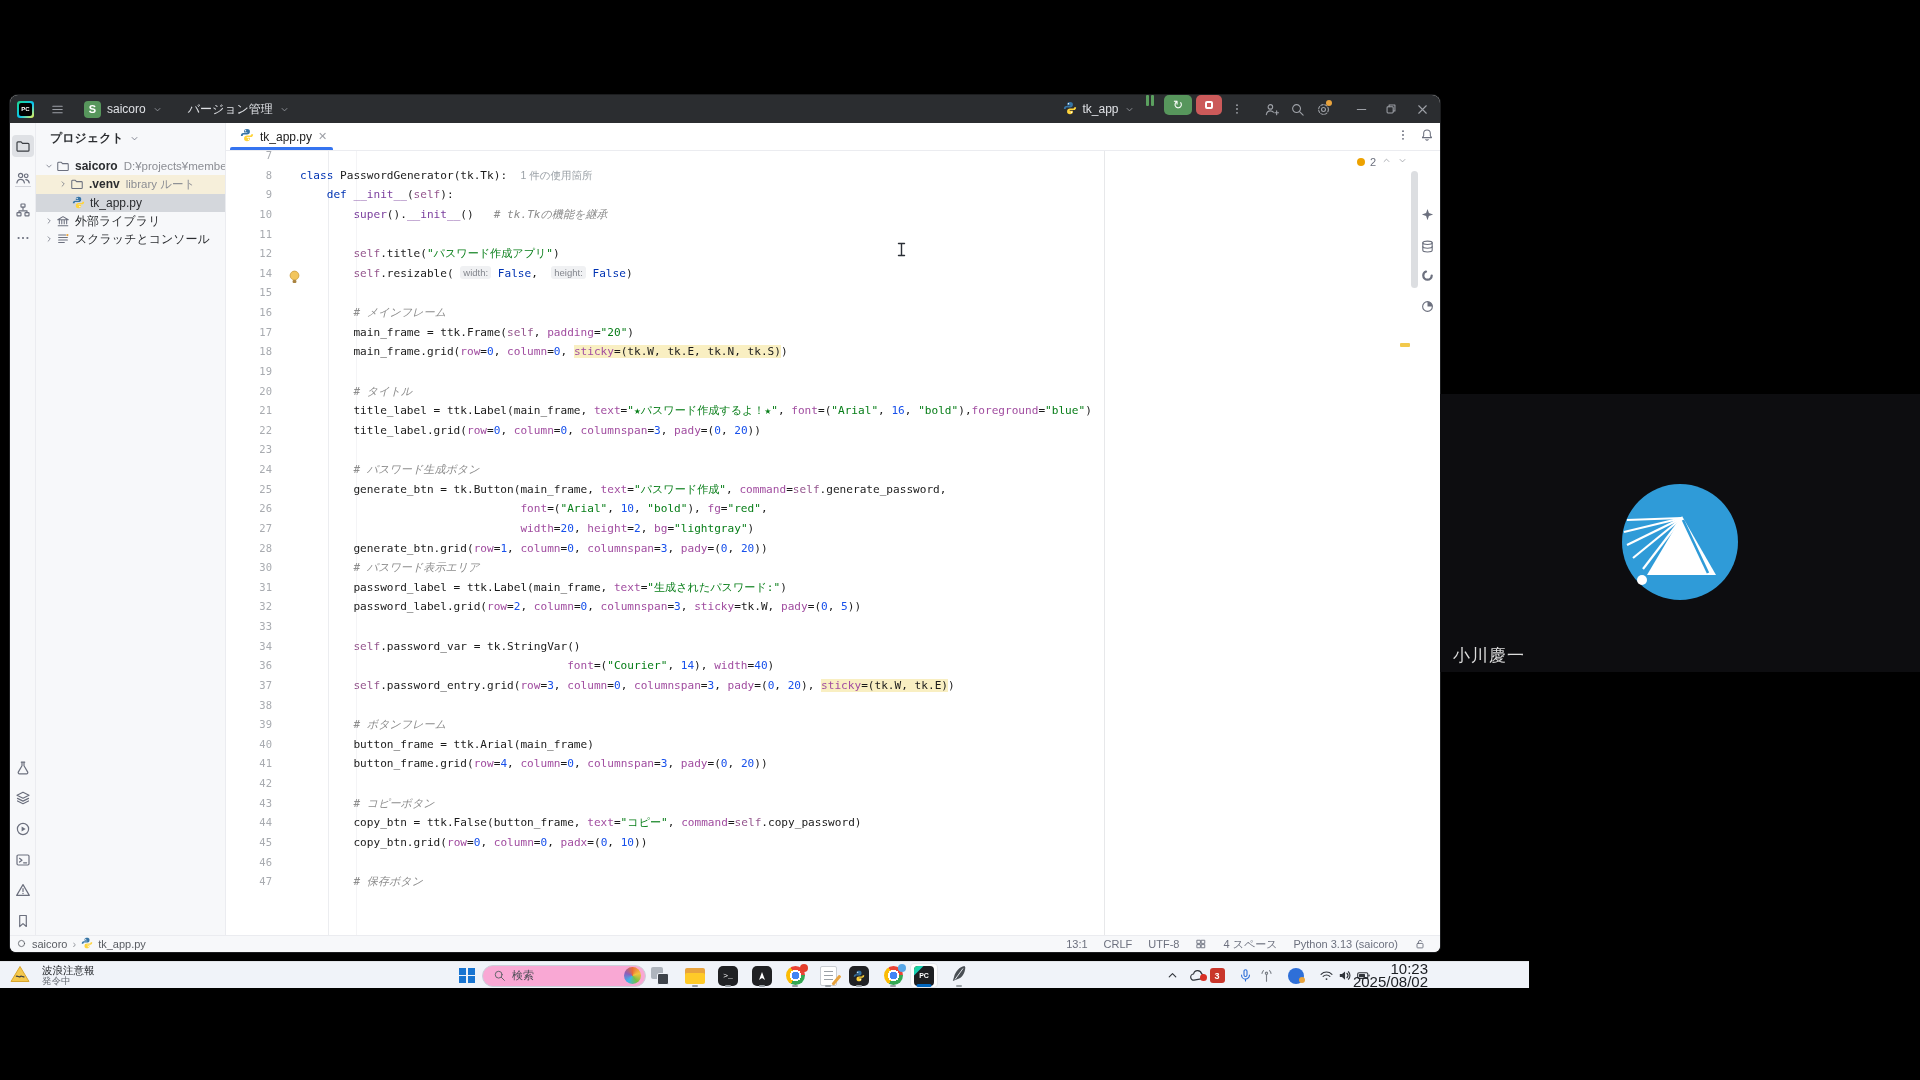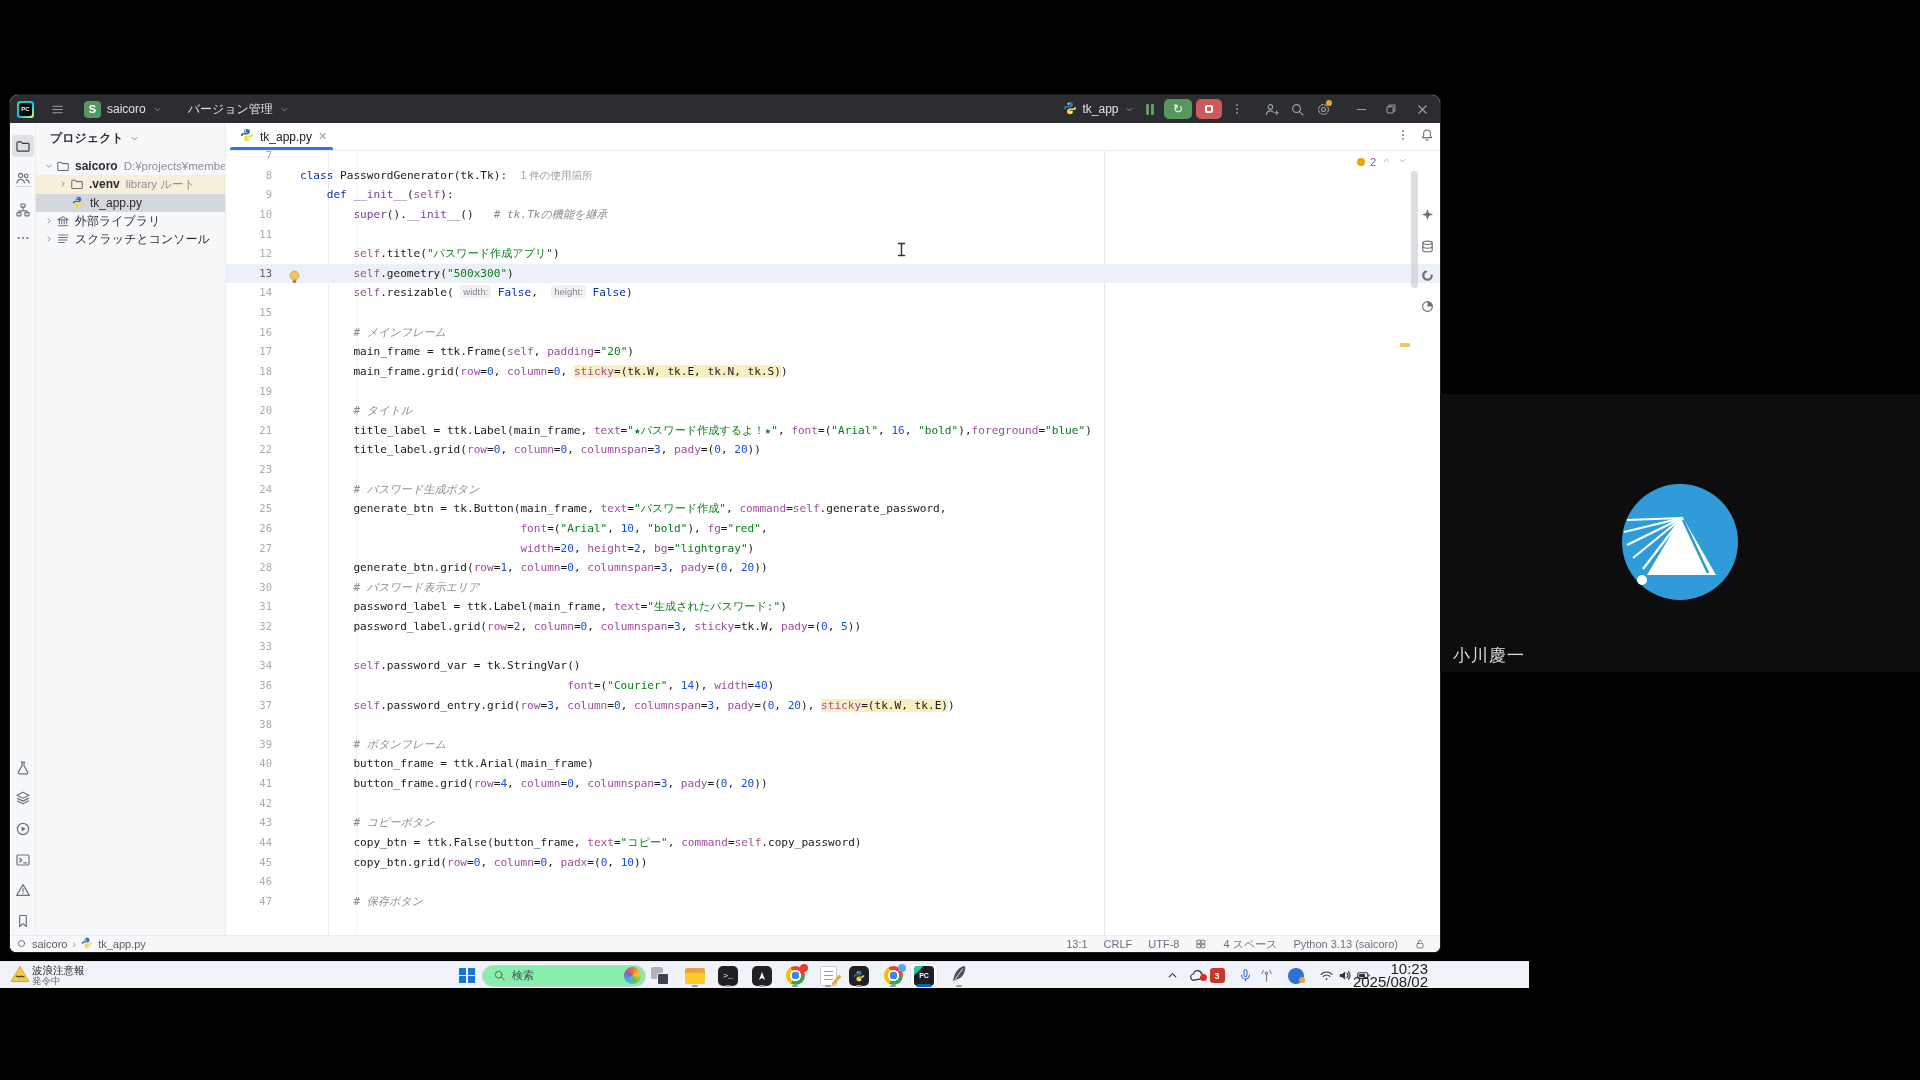--- a/index.html
+++ b/index.html
@@ -5,21 +5,21 @@
   html,body{margin:0;padding:0;background:#000;}
   *{box-sizing:border-box;}
   #screen{position:relative;width:1920px;height:1080px;background:#000;overflow:hidden;
           font-family:"Liberation Sans",sans-serif;-webkit-font-smoothing:antialiased;}
   
   #pycharm{position:absolute;left:10px;top:95px;width:1430px;height:857px;background:#fff;
            border-radius:8px 8px 6px 6px;overflow:hidden;box-shadow:0 0 0 1px #1c1d1f;}
   .titlebar{position:absolute;left:0;top:0;right:0;height:28px;background:#2B2D30;display:flex;
             align-items:center;color:#DFE1E5;font-size:12px;}
   .tb-left{display:flex;align-items:center;gap:10px;padding-left:7px;}
-  .tb-right{position:absolute;right:0;top:0;height:28px;display:flex;align-items:center;gap:0;}
+  .tb-right{position:absolute;right:0;top:0;height:28px;display:flex;align-items:flex-start;gap:0;}
   .tbicon{color:#9DA0A6;display:flex;align-items:center;justify-content:center;width:26px;height:28px;}
   .tb-chip{display:flex;align-items:center;gap:6px;padding:2px 4px;border-radius:4px;}
   .sbadge{width:17px;height:17px;border-radius:4px;background:#57965C;color:#fff;font-weight:bold;
           font-size:11px;display:flex;align-items:center;justify-content:center;}
   .pclogo{width:17px;height:17px;border-radius:3px;background:linear-gradient(135deg,#21D789,#07C3F2 55%,#FCF84A);
           display:flex;align-items:center;justify-content:center;}
   .pclogo i{width:13px;height:13px;background:#000;border-radius:2px;color:#fff;font-style:normal;
             font-size:6px;font-weight:bold;display:flex;align-items:center;justify-content:center;}
   .runcfg{display:flex;align-items:center;gap:5px;color:#DFE1E5;}
   .btn-rerun{width:28px;height:20px;border-radius:5px;background:#57965C;color:#fff;display:flex;
@@ -84,27 +84,27 @@
   .stripe-mark{position:absolute;right:30px;top:192px;width:10px;height:4px;background:#F2C94C;border-radius:1px;}
   .stripe-right{position:absolute;right:0;top:56px;width:26px;bottom:17px;}
   
   .statusbar{position:absolute;left:0;right:0;bottom:0;height:17px;background:#F7F8FA;border-top:1px solid #EBECF0;
              display:flex;align-items:center;font-size:11px;color:#6C707E;}
   .sb-left{display:flex;align-items:center;gap:5px;padding-left:6px;color:#5A5D63;}
   .sb-right{position:absolute;right:14px;display:flex;align-items:center;gap:16px;}
   .sb-right>span{display:flex;align-items:center;}
   
   .taskbar{position:absolute;left:0;top:961px;width:1529px;height:27px;background:#F0F3F9;border-top:1px solid #E2E5EA;}
-  .weather{position:absolute;left:10px;top:1px;display:flex;align-items:center;gap:2px;height:25px;}
+  .weather{position:absolute;left:10px;top:1px;display:flex;align-items:center;gap:12px;height:25px;}
   .weather .wt1{font-size:10.5px;color:#1B1E23;line-height:11px;}
   .weather .wt2{font-size:9.5px;color:#636870;line-height:10px;}
   .startbtn{position:absolute;left:455px;top:2px;width:24px;height:23px;display:flex;align-items:center;justify-content:center;}
   .winlogo{display:grid;grid-template-columns:7px 7px;grid-template-rows:7px 7px;gap:1.5px;}
   .winlogo i{background:#1874D1;}
-  .searchpill{position:absolute;left:482px;top:2.5px;width:164px;height:22px;background:#86efac;border:1px solid #CBD0DA;
+  .searchpill{position:absolute;left:482px;top:2.5px;width:164px;height:22px;background:#f9a8d4;border:1px solid #CBD0DA;
               border-radius:12px;display:flex;align-items:center;gap:6px;padding:0 4px 0 10px;font-size:11px;color:#474B52;}
   .searchpill .spacer{flex:1;}
   .bingimg{width:17px;height:17px;border-radius:50%;
            background:conic-gradient(#E86B39,#F4C23E,#77C043,#3FB6E8,#8A5FBE,#E86B39);}
   .apps{position:absolute;left:0;top:0;height:27px;}
   .app{position:absolute;top:1.5px;width:24px;height:24px;display:flex;align-items:center;justify-content:center;}
   .app.active{background:#FDFDFE;border:1px solid #E4E7EC;border-radius:4px;width:28px;height:25px;top:1px;}
   .rundash{position:absolute;bottom:0.5px;left:50%;transform:translateX(-50%);width:6px;height:2.5px;
            background:#9AA0A6;border-radius:2px;}
   .rundash.active{width:15px;background:#0067C0;}
@@ -432,21 +432,20 @@
       <div class="guide" style="left:101.9px"></div>
       <div class="guide" style="left:129.8px;opacity:.6"></div>
       <div class="guide" style="left:878px;background:#E7E8EA"></div>
       <div class="rows" id="rows">
           <div class="row"><span class="ln">7</span><span class="ct"></span></div>
           <div class="row"><span class="ln">8</span><span class="ct"><span class="tk-k">class</span><span class=""> PasswordGenerator(tk.Tk):  </span><span class="tk-u">1 件の使用箇所</span></span></div>
           <div class="row"><span class="ln">9</span><span class="ct"><span class="">    </span><span class="tk-k">def</span><span class=""> </span><span class="tk-m">__init__</span><span class="">(</span><span class="tk-sf">self</span><span class="">):</span></span></div>
           <div class="row"><span class="ln">10</span><span class="ct"><span class="">        </span><span class="tk-m">super</span><span class="">().</span><span class="tk-m">__init__</span><span class="">()   </span><span class="tk-c"># tk.Tkの機能を継承</span></span></div>
           <div class="row"><span class="ln">11</span><span class="ct"></span></div>
           <div class="row"><span class="ln">12</span><span class="ct"><span class="">        </span><span class="tk-sf">self</span><span class="">.title(</span><span class="tk-s">"パスワード作成アプリ"</span><span class="">)</span></span></div>
-          <div class="row cur"><span class="ln">13</span><span class="ct"><span class="">        </span><span class="tk-sf">self</span><span class="">.geometry(</span><span class="tk-s">"500x300"</span><span class="">)</span></span></div>
           <div class="row"><span class="ln">14</span><span class="ct"><span class="">        </span><span class="tk-sf">self</span><span class="">.resizable( </span><span class="tk-h">width:</span><span class=""> </span><span class="tk-k">False</span><span class="">,  </span><span class="tk-h">height:</span><span class=""> </span><span class="tk-k">False</span><span class="">)</span></span></div>
           <div class="row"><span class="ln">15</span><span class="ct"></span></div>
           <div class="row"><span class="ln">16</span><span class="ct"><span class="">        </span><span class="tk-c"># メインフレーム</span></span></div>
           <div class="row"><span class="ln">17</span><span class="ct"><span class="">        main_frame = ttk.Frame(</span><span class="tk-sf">self</span><span class="">, </span><span class="tk-p">padding</span><span class="">=</span><span class="tk-s">"20"</span><span class="">)</span></span></div>
           <div class="row"><span class="ln">18</span><span class="ct"><span class="">        main_frame.grid(</span><span class="tk-p">row</span><span class="">=</span><span class="tk-n">0</span><span class="">, </span><span class="tk-p">column</span><span class="">=</span><span class="tk-n">0</span><span class="">, </span><span class="tk-p hl">sticky</span><span class=" hl">=(tk.W, tk.E, tk.N, tk.S)</span><span class="">)</span></span></div>
           <div class="row"><span class="ln">19</span><span class="ct"></span></div>
           <div class="row"><span class="ln">20</span><span class="ct"><span class="">        </span><span class="tk-c"># タイトル</span></span></div>
           <div class="row"><span class="ln">21</span><span class="ct"><span class="">        title_label = ttk.Label(main_frame, </span><span class="tk-p">text</span><span class="">=</span><span class="tk-s">"★パスワード作成するよ！★"</span><span class="">, </span><span class="tk-p">font</span><span class="">=(</span><span class="tk-s">"Arial"</span><span class="">, </span><span class="tk-n">16</span><span class="">, </span><span class="tk-s">"bold"</span><span class="">),</span><span class="tk-p">foreground</span><span class="">=</span><span class="tk-s">"blue"</span><span class="">)</span></span></div>
           <div class="row"><span class="ln">22</span><span class="ct"><span class="">        title_label.grid(</span><span class="tk-p">row</span><span class="">=</span><span class="tk-n">0</span><span class="">, </span><span class="tk-p">column</span><span class="">=</span><span class="tk-n">0</span><span class="">, </span><span class="tk-p">columnspan</span><span class="">=</span><span class="tk-n">3</span><span class="">, </span><span class="tk-p">pady</span><span class="">=(</span><span class="tk-n">0</span><span class="">, </span><span class="tk-n">20</span><span class="">))</span></span></div>
           <div class="row"><span class="ln">23</span><span class="ct"></span></div>

